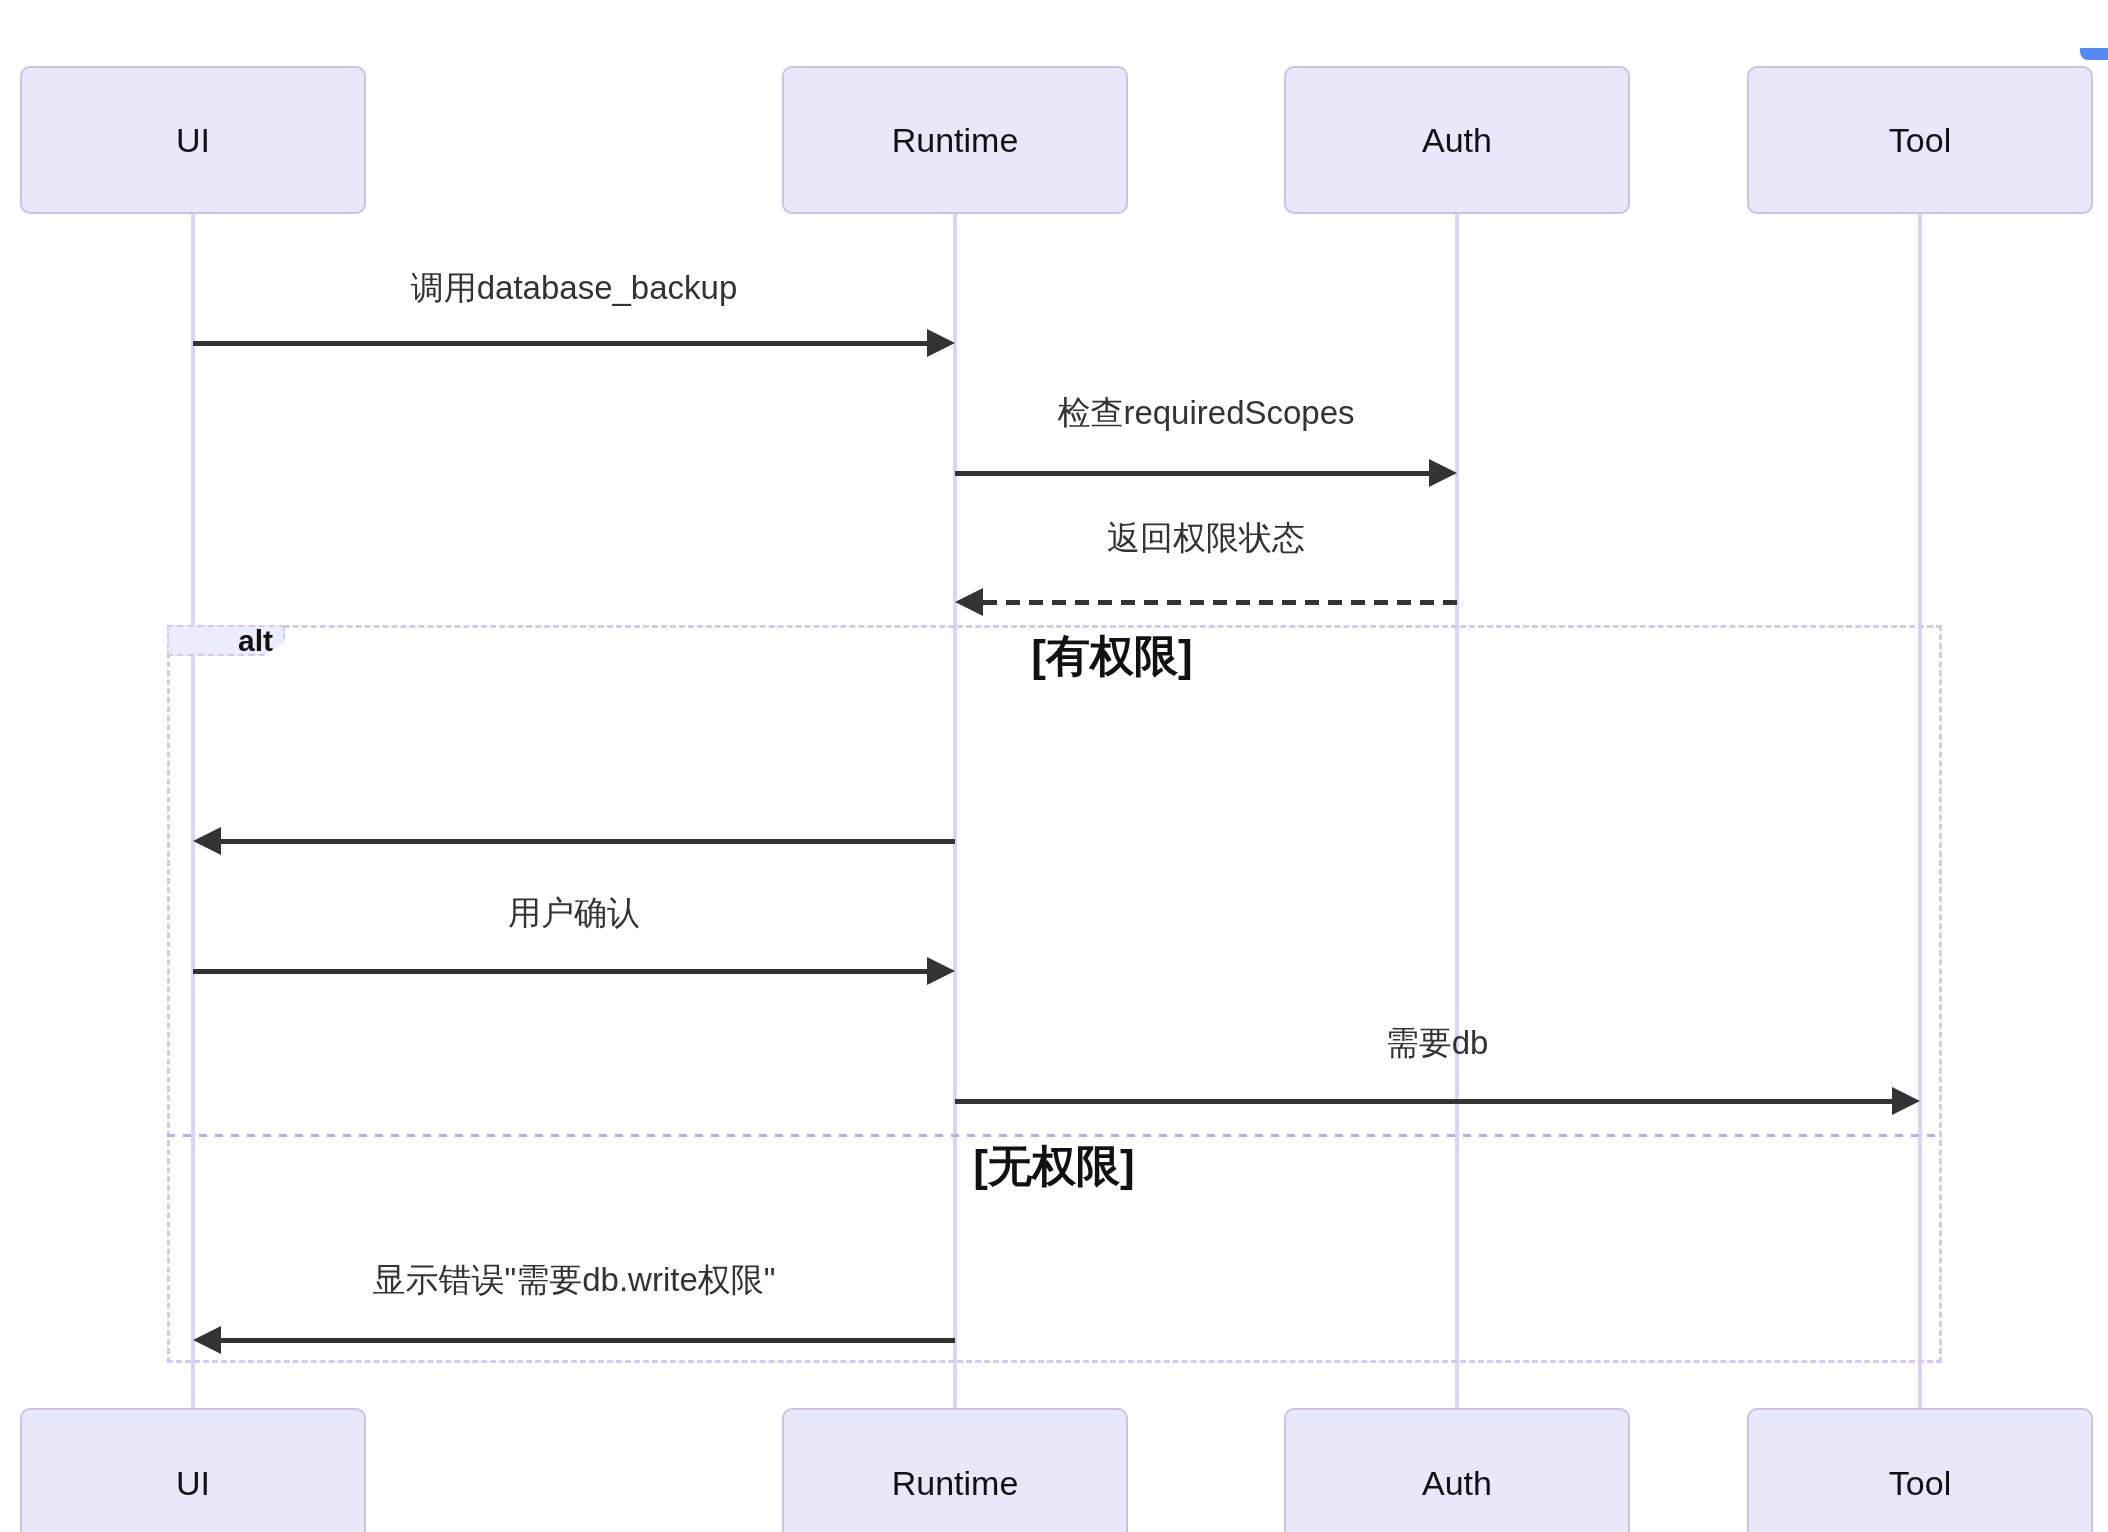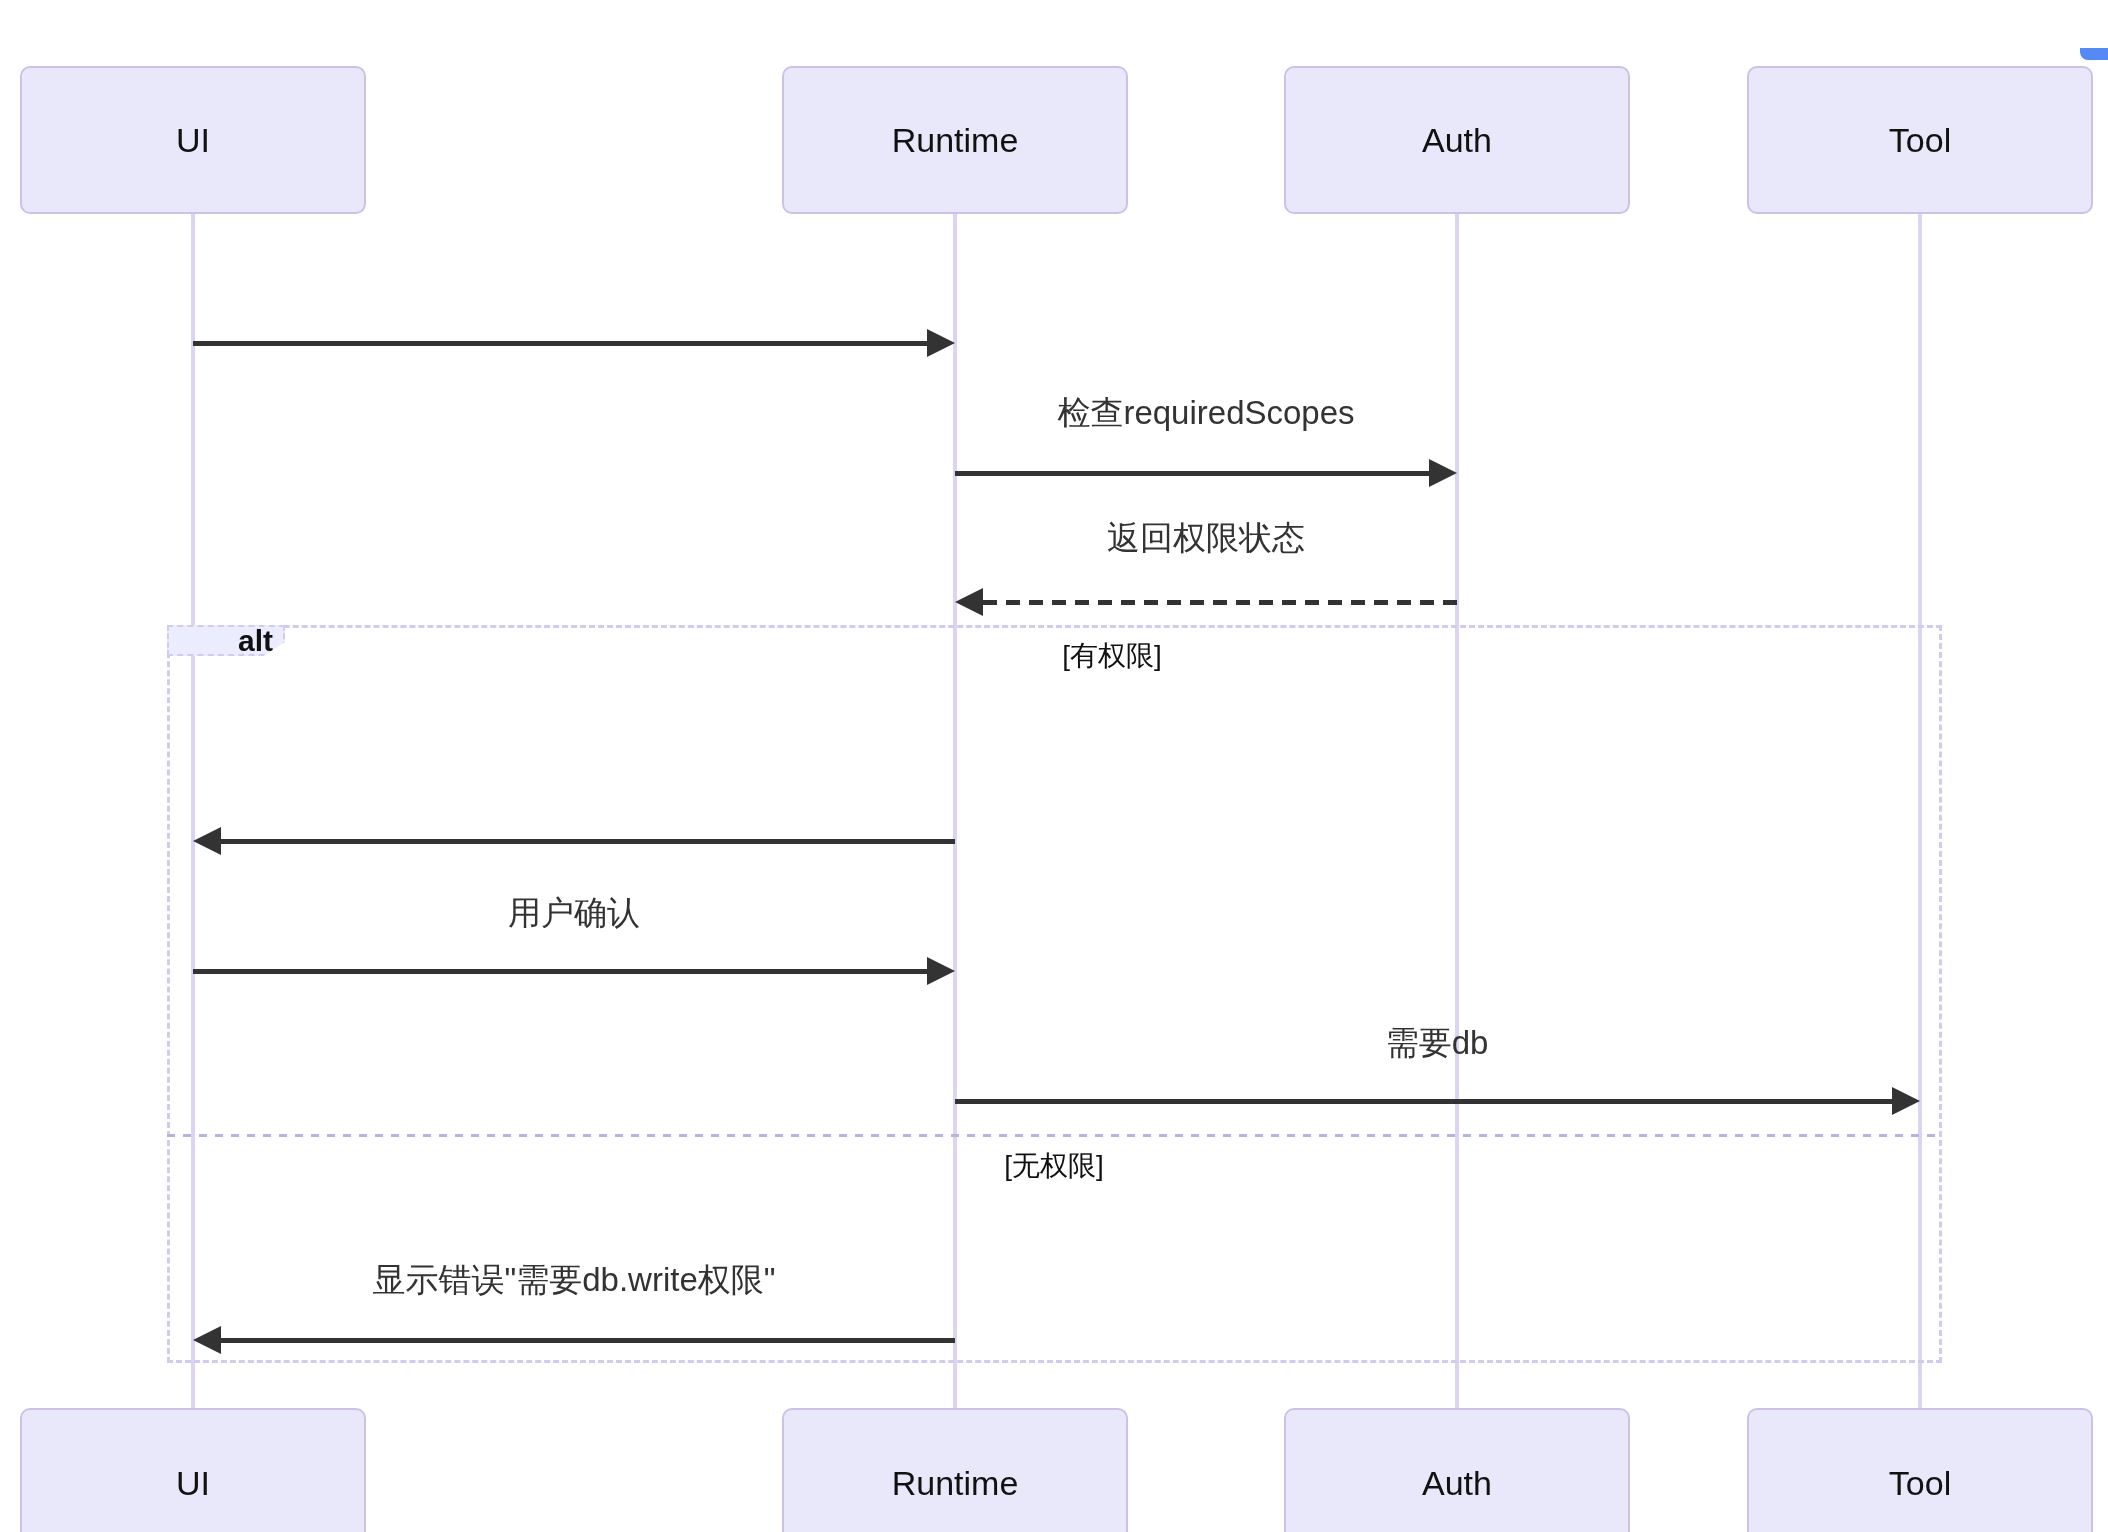--- a/index.html
+++ b/index.html
@@ -56,21 +56,21 @@
     position:absolute;left:167px;top:577px;width:118px;height:31px;
     background:var(--altLabelFill);
     border:2px dashed var(--frameBorder);
     clip-path:polygon(0 0,100% 0,100% 55%,82% 100%,0 100%);
     display:flex;align-items:center;justify-content:flex-end;
     font-size:30px;font-weight:600;color:var(--labelText);
     padding-right:10px;
   }
   .guard{
     position:absolute;transform:translate(-50%,-50%);
-    font-size:28px;font-weight:normal;color:var(--labelText);white-space:nowrap;
+    font-size:44px;font-weight:bold;color:var(--labelText);white-space:nowrap;
   }
   .corner-btn{
     position:absolute;right:0;top:0;width:28px;height:12px;
     background:var(--cornerBlue);border-bottom-left-radius:8px;
   }
 </style>
 </head>
 <body>
 
 <div class="canvas">
@@ -86,20 +86,21 @@
   <div class="actor-box" style="left:782px;top:18px;">
     <span>Runtime</span>
   </div>
   <div class="actor-box" style="left:1284px;top:18px;">
     <span>Auth</span>
   </div>
   <div class="actor-box" style="left:1747px;top:18px;">
     <span>Tool</span>
   </div>
 
+  <div class="msg-label" style="left:574px;top:240px;">调用database_backup</div>
   <div class="msg-line" style="left:193px;top:293px;width:734px;"></div>
   <div class="arrowhead right" style="left:927px;top:281px;"></div>
 
   <div class="msg-label" style="left:1206px;top:365px;">检查requiredScopes</div>
   <div class="msg-line" style="left:955px;top:423px;width:474px;"></div>
   <div class="arrowhead right" style="left:1429px;top:411px;"></div>
 
   <div class="msg-label" style="left:1206px;top:490px;font-family:Liberation Mono, monospace;">返回权限状态</div>
   <div class="msg-line dashed" style="left:983px;top:552px;width:474px;"></div>
   <div class="arrowhead left" style="left:955px;top:540px;"></div>

